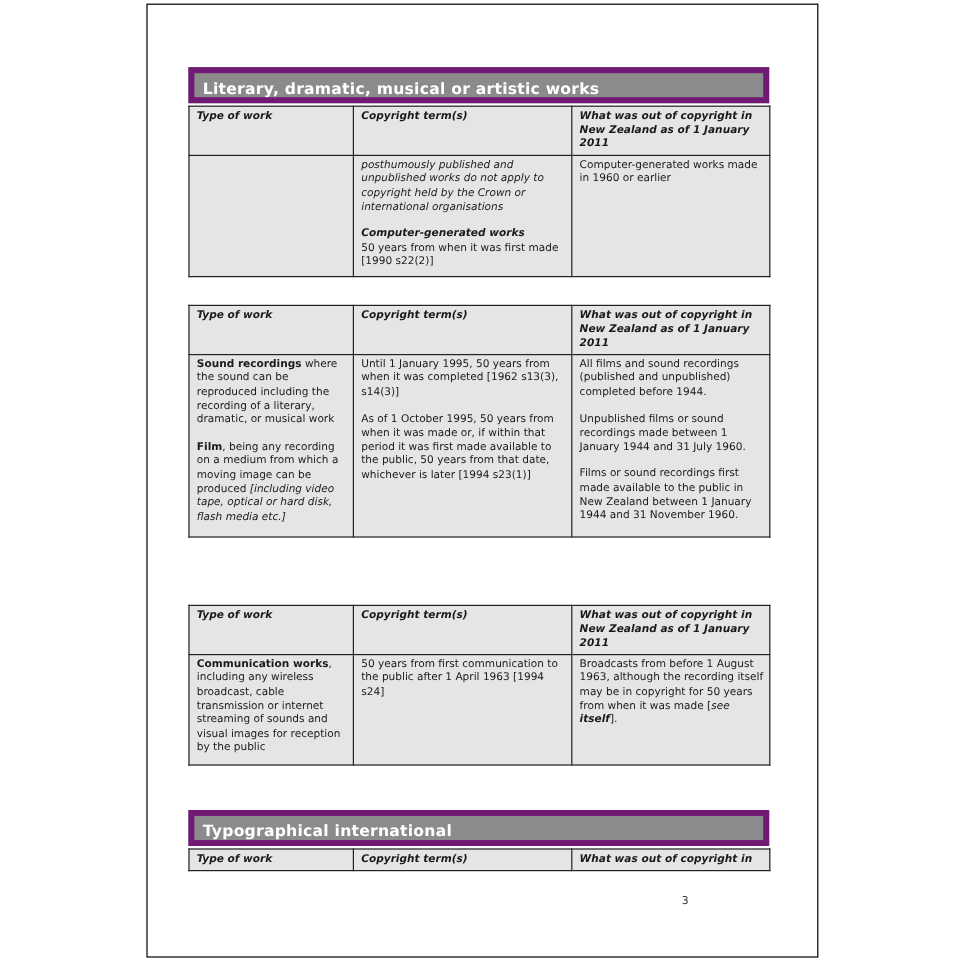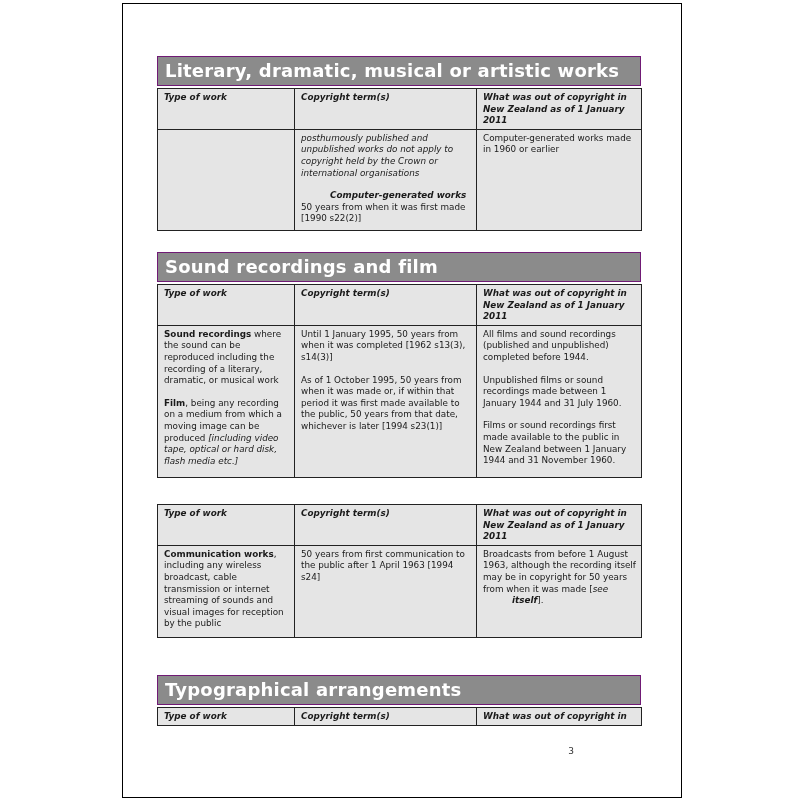--- a/index.html
+++ b/index.html
@@ -21,24 +21,24 @@
   }
   .sec { position: absolute; left: 34px; width: 484px; }
   .sec1 { top: 52px; }
   .sec2 { top: 248px; }
   .sec3 { top: 498px; }
   .sec4 { top: 671px; }
   .bar {
     box-sizing: border-box;
     height: 30px;
     background: #8b8b8b;
-    border: 1px solid #701a75;
+    border: 5px solid #701a75;
     color: #ffffff;
     font-weight: bold;
-    font-size: 18px;
+    font-size: 13px;
     line-height: 27px;
     padding-left: 7px;
     letter-spacing: 0.2px;
     white-space: nowrap;
     overflow: hidden;
   }
   table.tbl {
     margin-top: 2px;
     border-collapse: collapse;
     table-layout: fixed;
@@ -59,21 +59,21 @@
   .t1 tbody tr { height: 101px; }
   .t2 thead tr { height: 37px; }
   .t2 tbody tr { height: 152px; }
   .t3 thead tr { height: 37px; }
   .t3 tbody tr { height: 92px; }
   .t4 thead tr { height: 16px; }
   .para { margin: 0; }
   .para.gap { margin-top: 11px; }
   span.b  { font-weight: bold; }
   span.i  { font-style: italic; }
-  span.bi { font-weight: bold; font-style: italic; margin-left: 29px; }
+  span.bi { font-weight: bold; font-style: italic; }
   .pagenum {
     position: absolute;
     left: 441px; top: 742px;
     width: 14px;
     font-size: 9px;
     color: #333;
     text-align: center;
   }
 </style>
 </head>
@@ -106,21 +106,20 @@
             </td>
           <td>
               <div class="para"><span>Computer-generated works made in 1960 or earlier</span></div>
             </td>
         </tr>
       </tbody>
     </table>
   </div>
 
   <div class="sec sec2">
-    <div class="bar">Sound recordings and film</div>
     <table class="tbl t2">
       <colgroup>
           <col style="width:137px">
           <col style="width:182px">
           <col style="width:165px">
         </colgroup>
       <thead>
         <tr>
           <th>Type of work</th>
           <th>Copyright term(s)</th>
@@ -171,21 +170,21 @@
             </td>
           <td>
               <div class="para"><span>Broadcasts from before 1 August 1963, although the recording itself may be in copyright for 50 years from when it was made [</span><span class="i">see </span><span class="bi">itself</span><span>].</span></div>
             </td>
         </tr>
       </tbody>
     </table>
   </div>
 
   <div class="sec sec4">
-    <div class="bar">Typographical arrangements</div>
+    <div class="bar">Typographical international</div>
     <table class="tbl t4">
       <colgroup>
           <col style="width:137px">
           <col style="width:182px">
           <col style="width:165px">
         </colgroup>
       <thead>
         <tr>
           <th>Type of work</th>
           <th>Copyright term(s)</th>

